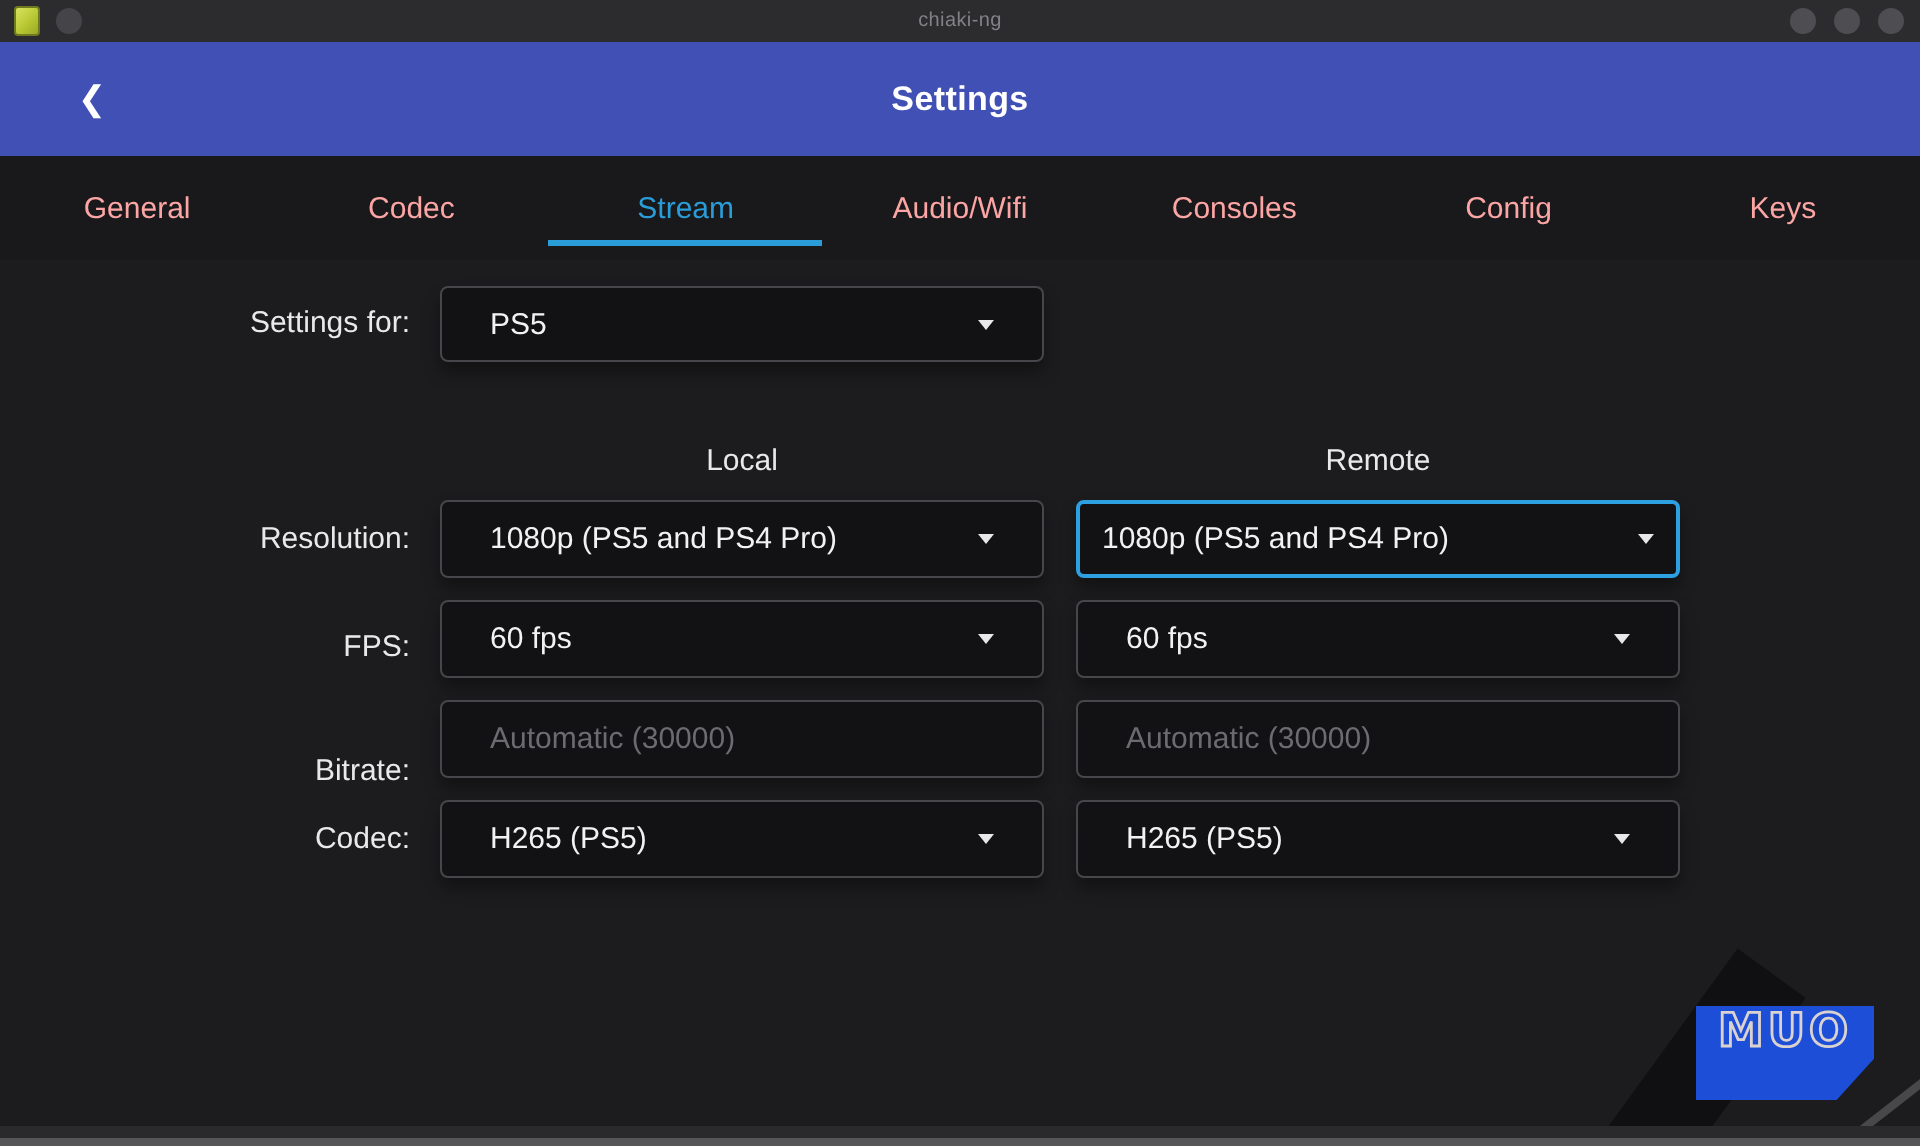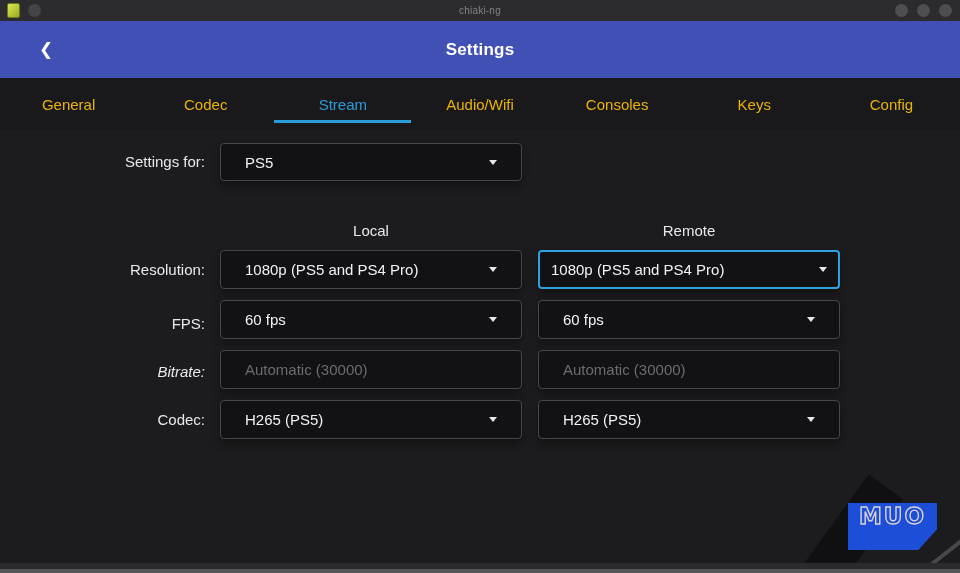--- a/index.html
+++ b/index.html
@@ -52,21 +52,21 @@
 
   
   .tabbar {
     position: absolute; left: 0; top: 78px; width: 960px; height: 52px;
     background: #19191b;
     display: flex;
   }
   .tab {
     flex: 1 1 0; position: relative;
     display: flex; align-items: center; justify-content: center;
-    font-size: 15px; color: #eab308; cursor: pointer;
+    font-size: 15px; color: #fca5a5; cursor: pointer;
   }
   .tab.active { color: #2a9cd8; }
   .tab.active::after {
     content: ""; position: absolute; left: 0; right: 0; bottom: 7px; height: 3px;
     background: #2a9cd8;
   }
 
   
   .flabel {
     position: absolute; left: 0; width: 205px; text-align: right;
@@ -145,22 +145,22 @@
   </div>
   <div class="header-title">Settings</div>
 </div>
 
 <div class="tabbar">
   <div class="tab">General</div>
   <div class="tab">Codec</div>
   <div class="tab active">Stream</div>
   <div class="tab">Audio/Wifi</div>
   <div class="tab">Consoles</div>
+  <div class="tab">Config</div>
   <div class="tab">Keys</div>
-  <div class="tab">Config</div>
 </div>
 
 <div class="flabel" style="top:143px; height:38px; line-height:38px;">Settings for:</div>
 <div class="field col-local" style="top:143px; height:38px;">
   <span>PS5</span>
   <span class="caret"></span>
 </div>
 
 <div class="colhead" style="left:220px; width:302px;">Local</div>
 <div class="colhead" style="left:538px; width:302px;">Remote</div>
@@ -178,21 +178,21 @@
 <div class="flabel" style="top:304px; height:39px; line-height:39px;">FPS:</div>
 <div class="field col-local" style="top:300px;">
   <span>60 fps</span>
   <span class="caret"></span>
 </div>
 <div class="field col-remote" style="top:300px;">
   <span>60 fps</span>
   <span class="caret"></span>
 </div>
 
-<div class="flabel" style="top:352px; height:39px; line-height:39px;font-style:italic;">Bitrate:</div>
+<div class="flabel" style="top:366px; height:39px; line-height:39px;">Bitrate:</div>
 <input class="field col-local" style="top: 350px;" type="text" placeholder="Automatic (30000)">
 <input class="field col-remote" style="top: 350px;" type="text" placeholder="Automatic (30000)">
 
 <div class="flabel" style="top:400px; height:39px; line-height:39px;">Codec:</div>
 <div class="field col-local" style="top:400px;">
   <span>H265 (PS5)</span>
   <span class="caret"></span>
 </div>
 <div class="field col-remote" style="top:400px;">
   <span>H265 (PS5)</span>

